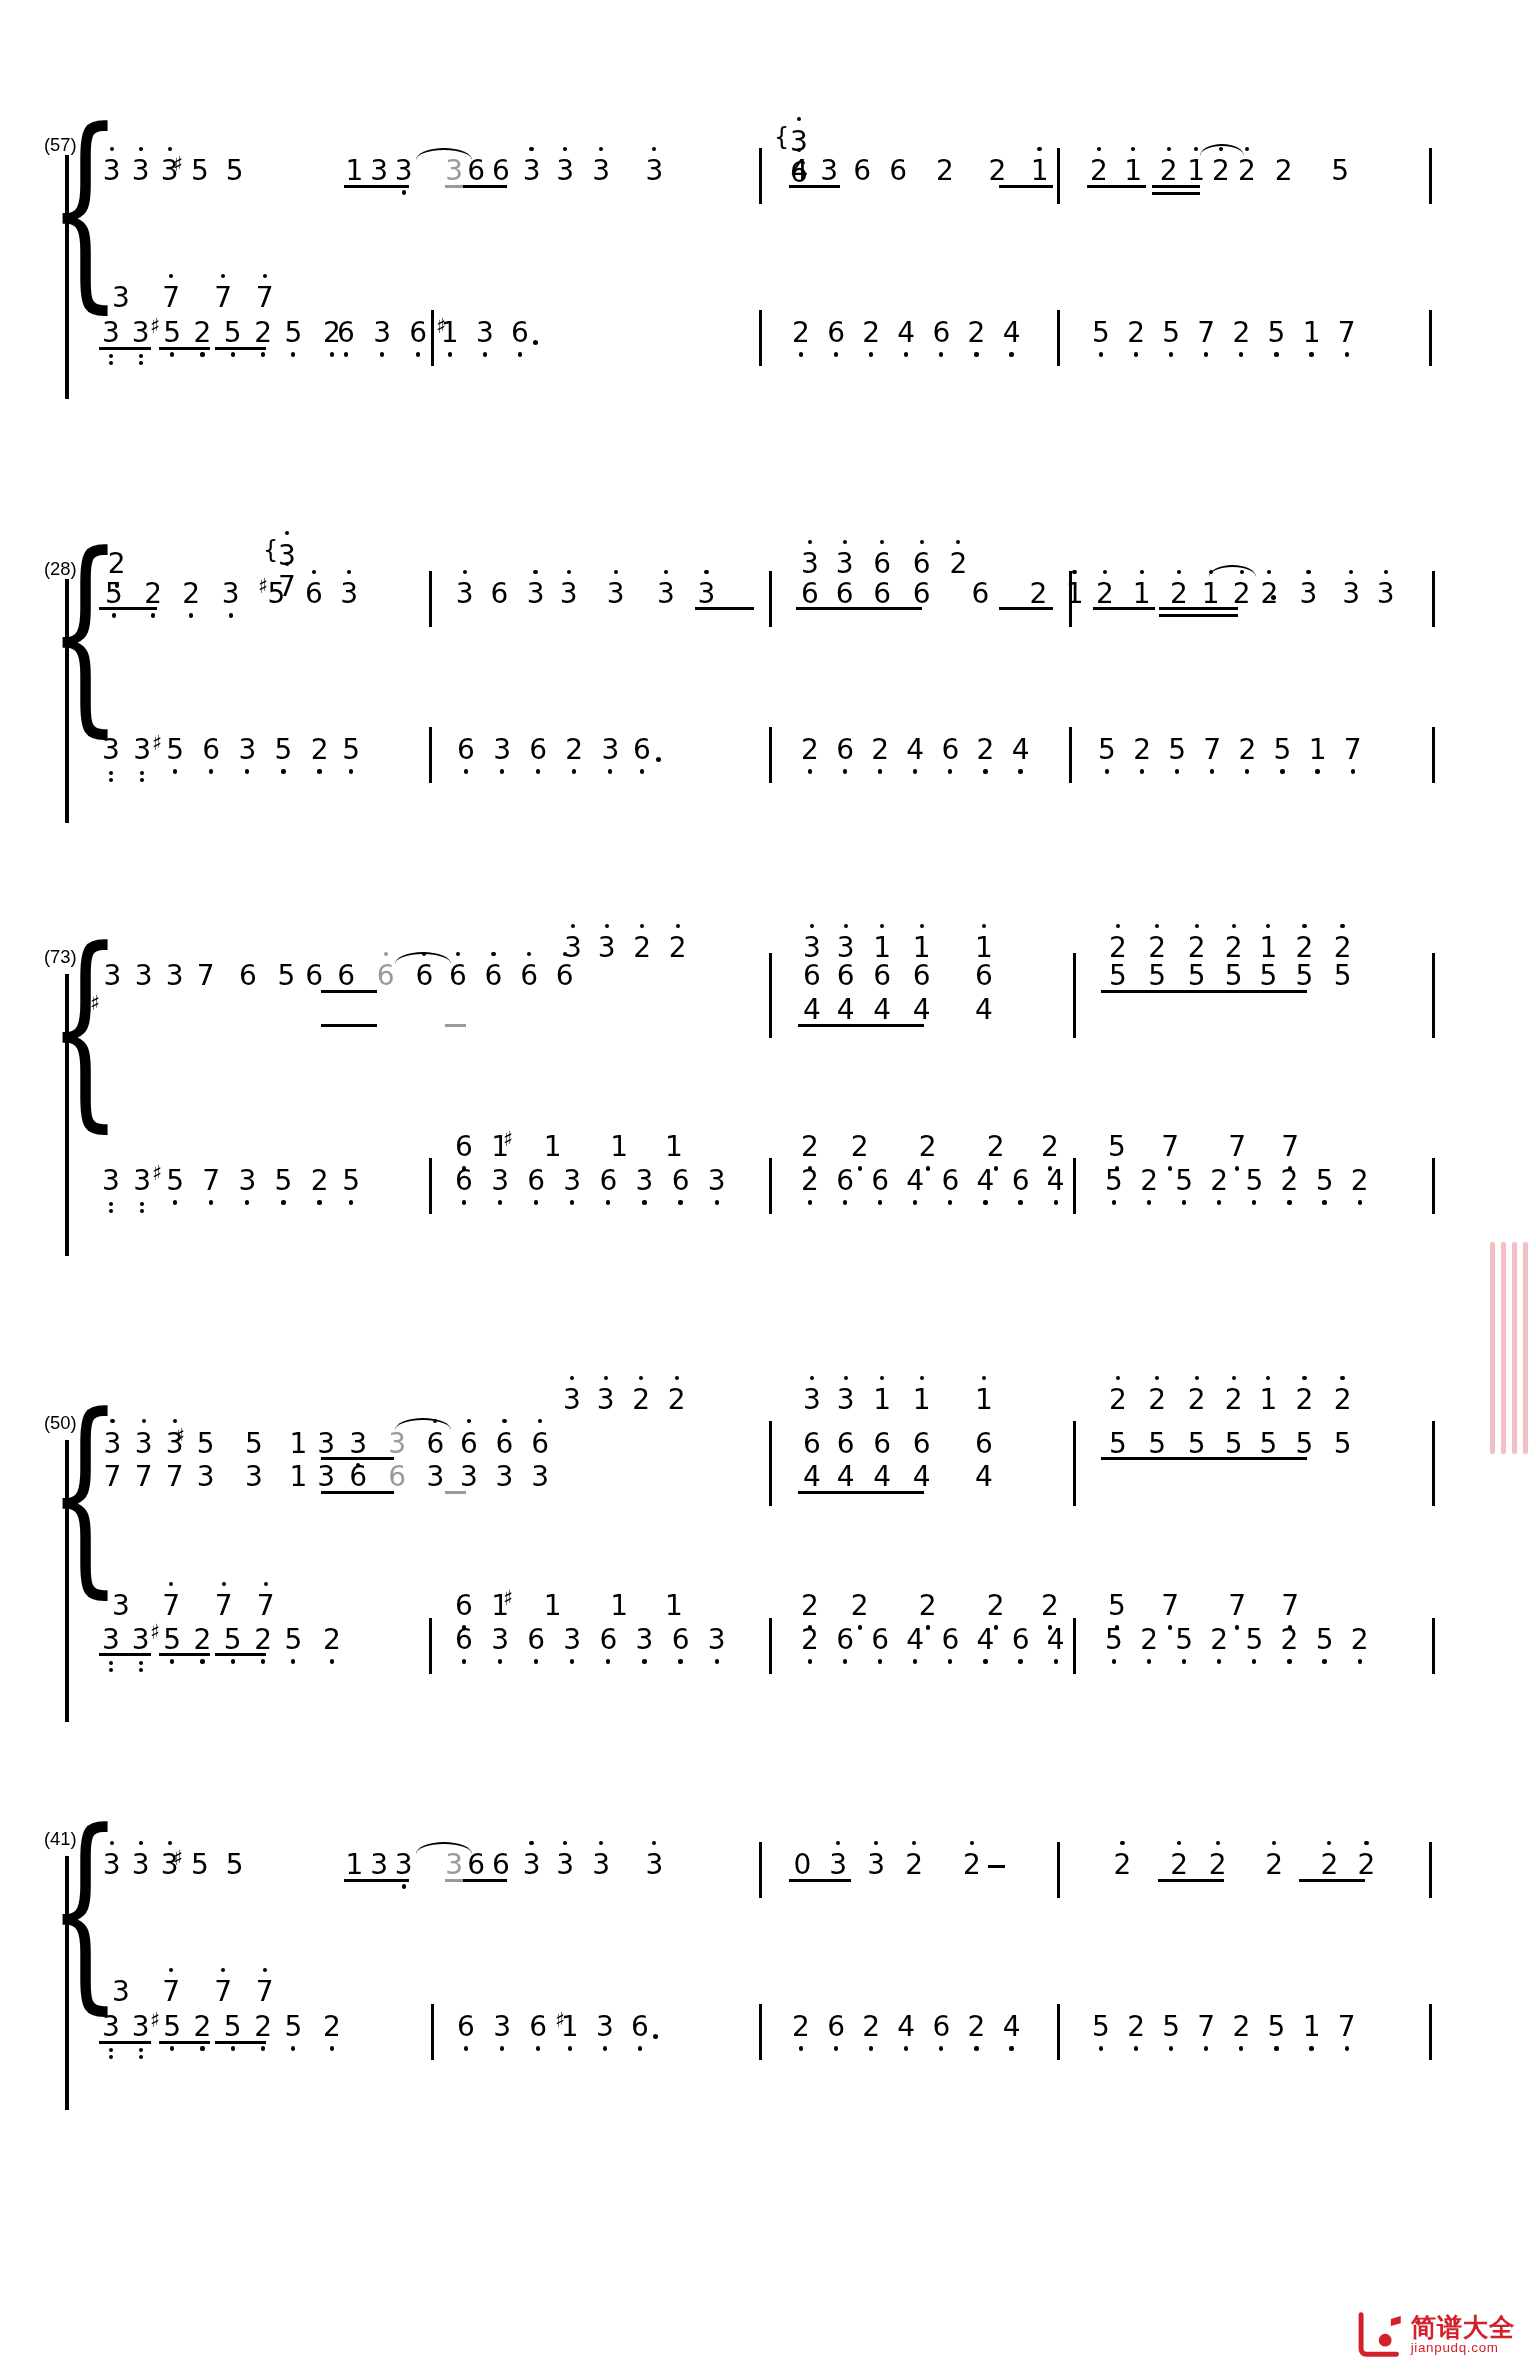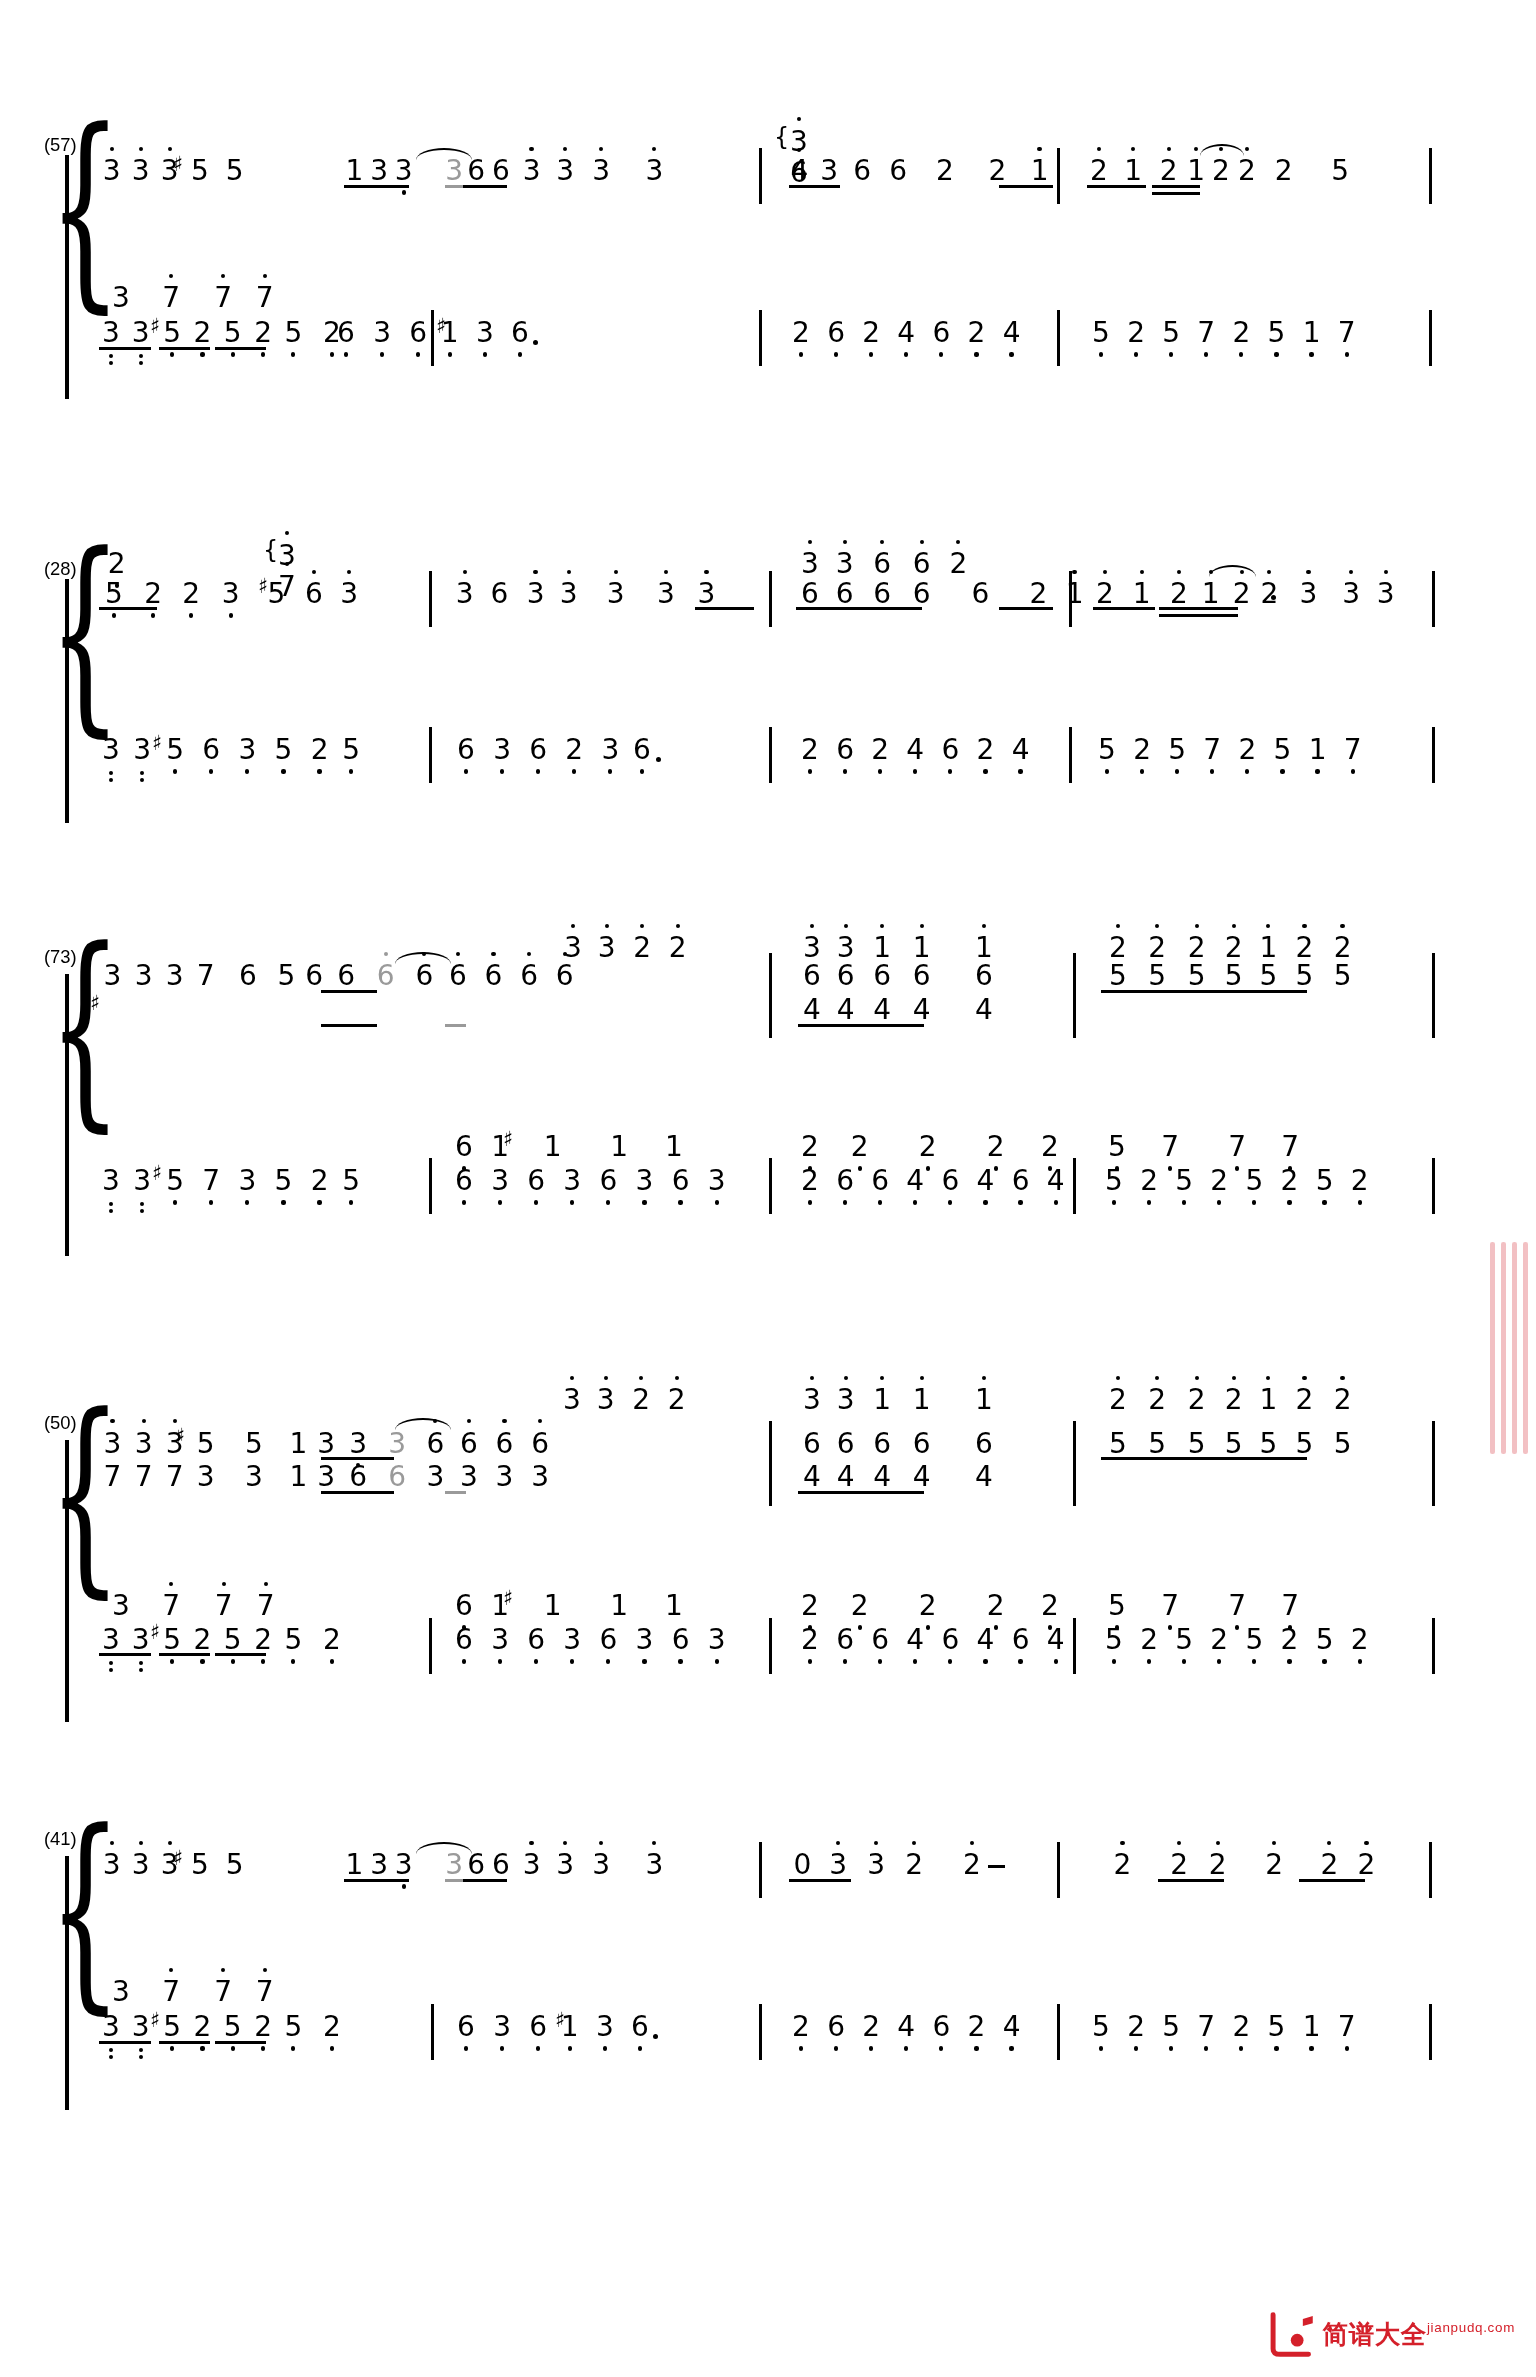--- a/index.html
+++ b/index.html
@@ -169,23 +169,22 @@
     display: flex;
     align-items: center;
     gap: 5.6px;
   }
   .wm-logo {
     width: 51px; height: 51px;
     position: relative;
   }
   .wm-text {
     display: flex;
-    flex-direction: row;
+    flex-direction: column;
     line-height: 1.05;
-    text-align: right;
   }
   .wm-cn {
     font-family: "Liberation Sans", sans-serif;
     font-size: 25.4px;
     font-weight: bold;
     color: #d4202a;
     letter-spacing: 0.7px;
   }
   .wm-en {
     font-family: "Liberation Sans", sans-serif;

